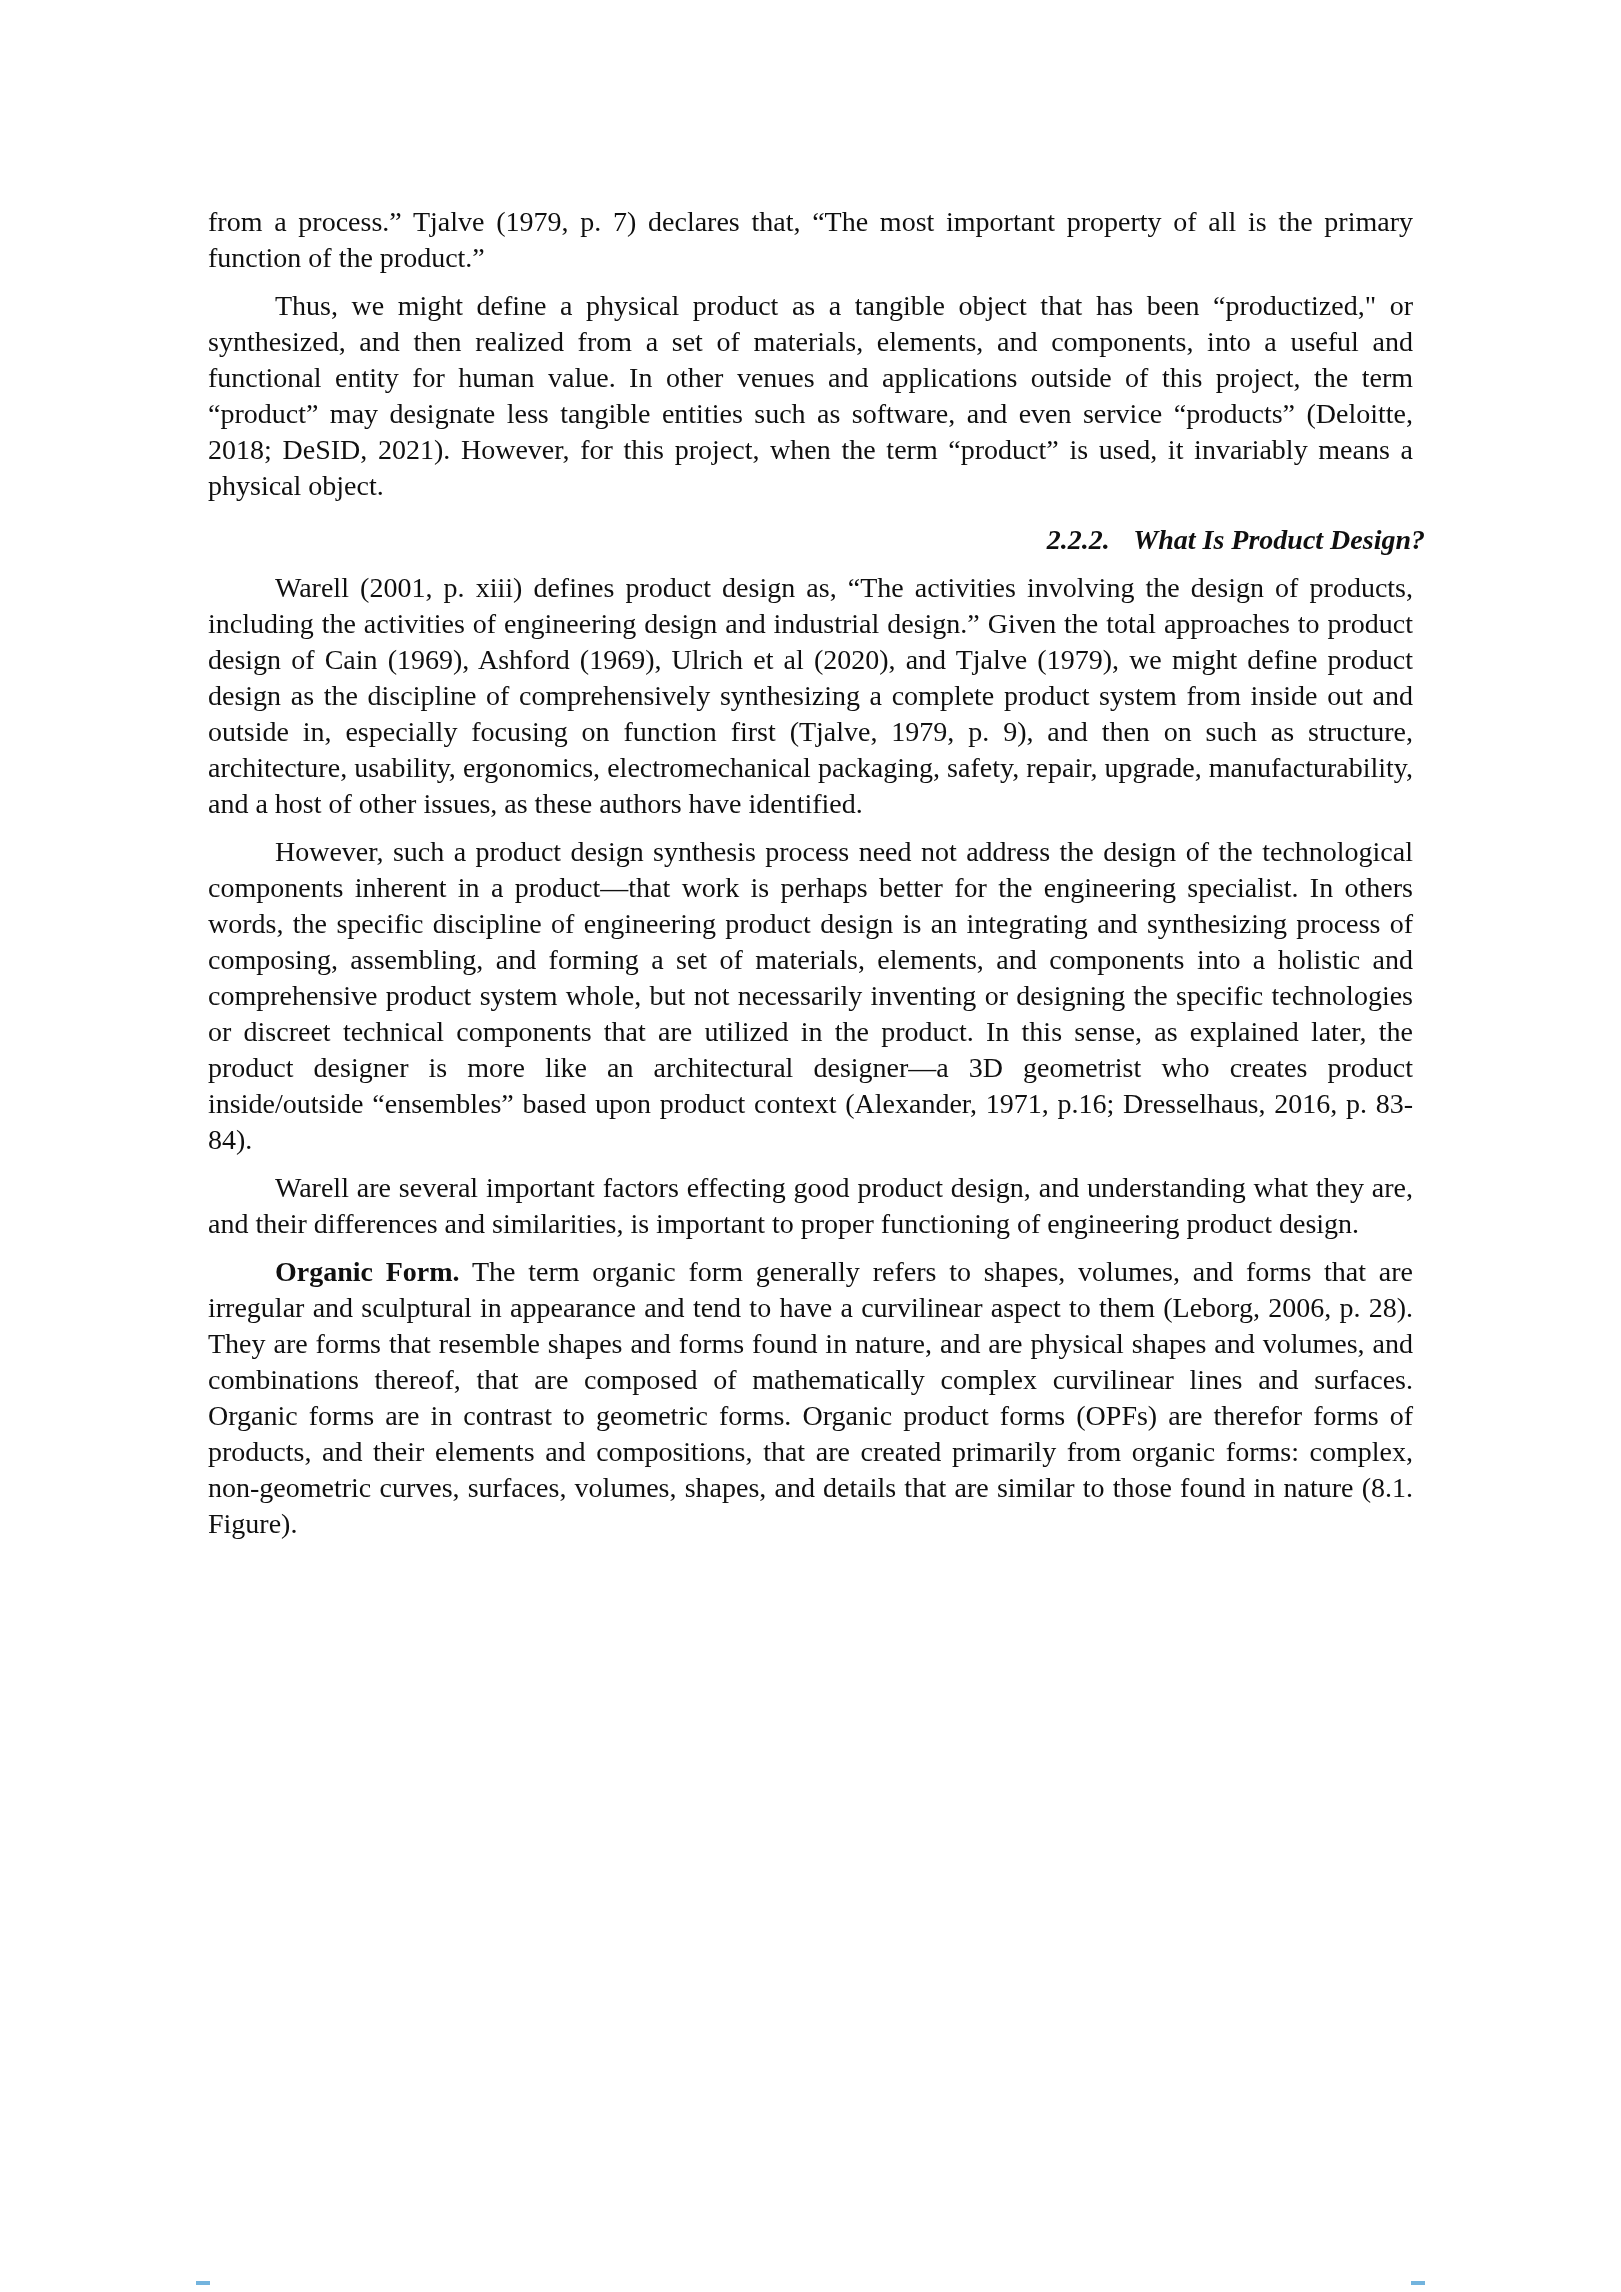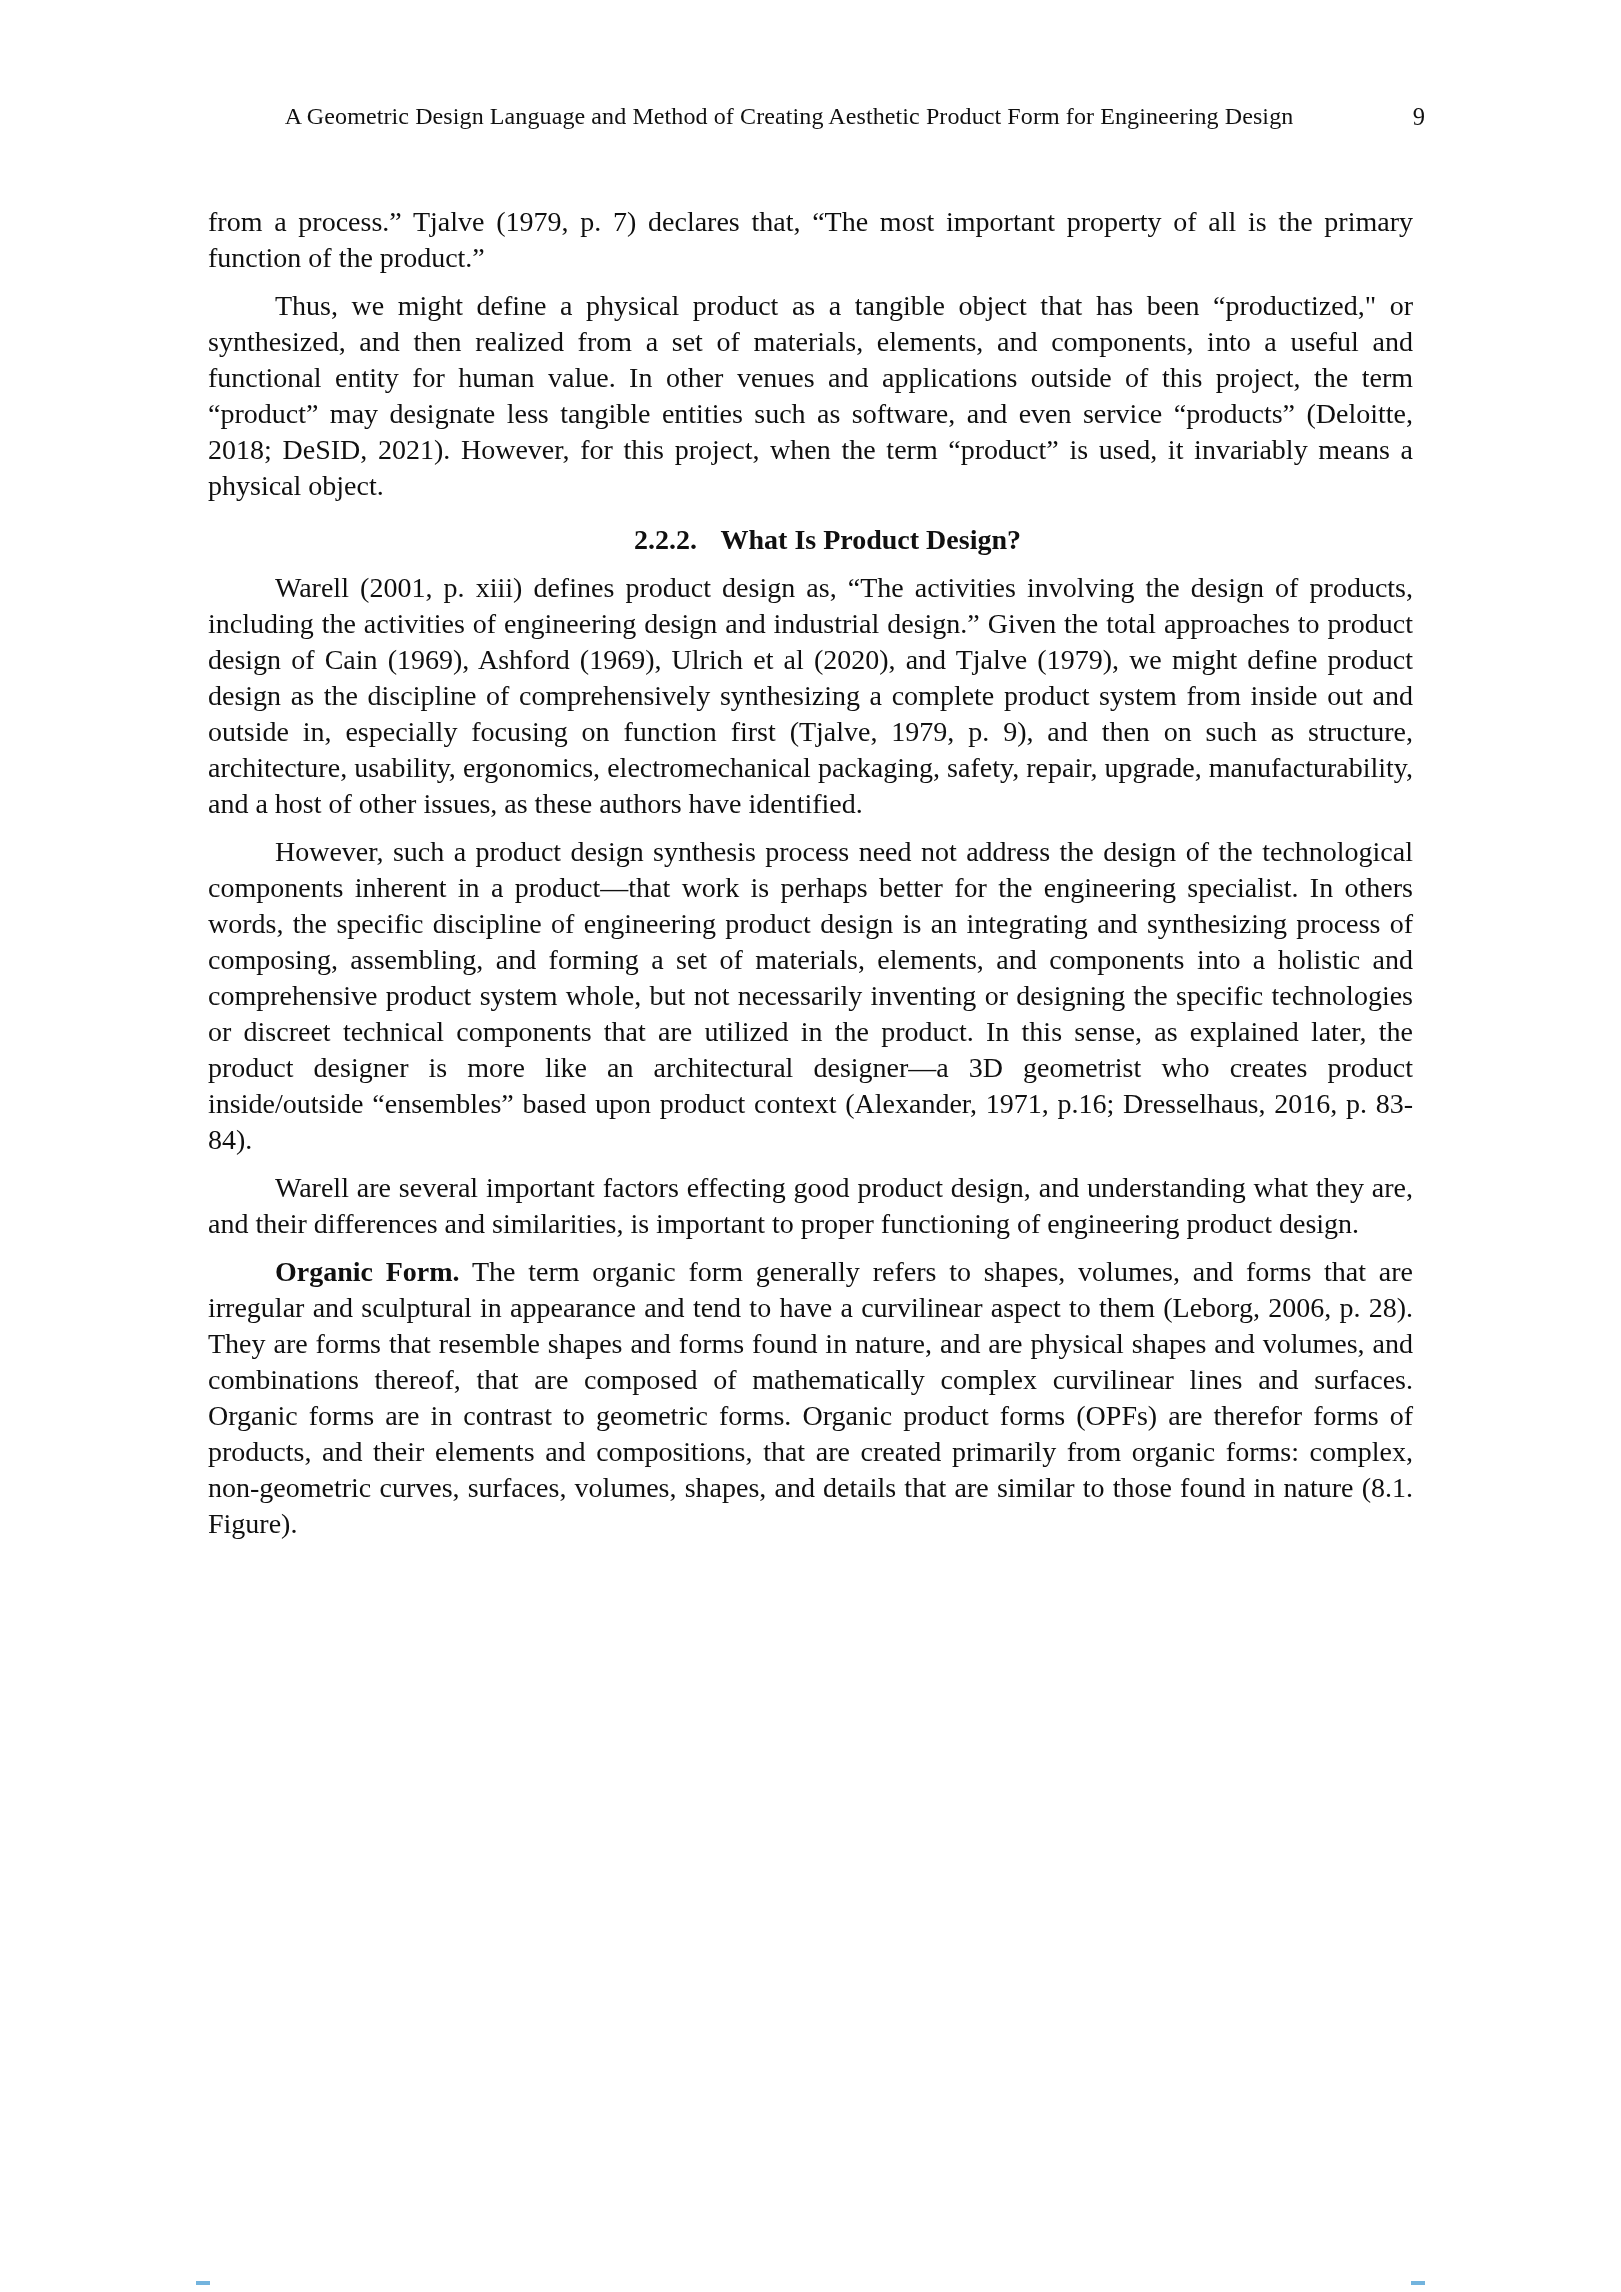--- a/index.html
+++ b/index.html
@@ -47,23 +47,24 @@
   }
   .content p {
     margin: 12px;
   }
   .content p.indent {
     text-indent: 67px;
   }
   .content h3 {
     font-size: 28px;
     font-weight: bold;
+    font-style: italic;
     margin: 17.6px 0 9.8px 34px;
     line-height: 36px;
-    text-align: center;
+    text-align: right;
   }
   .content h3 .h-num {
     margin-right: 23.5px;
   }
   .lead-bold {
     font-weight: bold;
     font-style: normal;
   }
   .corner-mark {
     position: absolute;
@@ -73,24 +74,20 @@
     opacity: 0.85;
   }
   .corner-mark.left  { left: 196px;  bottom: 7.8px; }
   .corner-mark.right { right: 196px; bottom: 7.8px; }
 </style>
 </head>
 <body>
 
 <div class="page">
 
-  <div class="running-header">
-    <span class="title">A Geometric Design Language and Method of Creating Aesthetic Product Form for Engineering Design</span>
-    <span class="folio">9</span>
-  </div>
 
   <div class="content">
 
     <p>from a process.” Tjalve (1979, p. 7) declares that, “The most important property of all is the primary function of the product.”</p>
 
     <p class="indent">Thus, we might define a physical product as a tangible object that has been “productized," or synthesized, and then realized from a set of materials, elements, and components, into a useful and functional entity for human value. In other venues and applications outside of this project, the term “product” may designate less tangible entities such as software, and even service “products” (Deloitte, 2018; DeSID, 2021). However, for this project, when the term “product” is used, it invariably means a physical object.</p>
 
     <h3>
       <span class="h-num">2.2.2.</span><span>What Is Product Design?</span>
     </h3>

